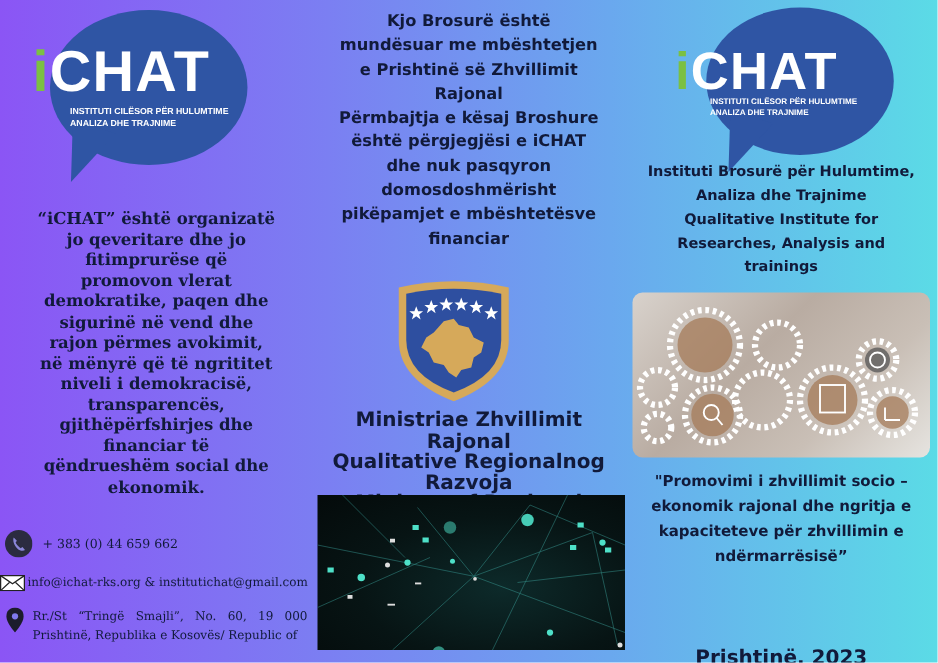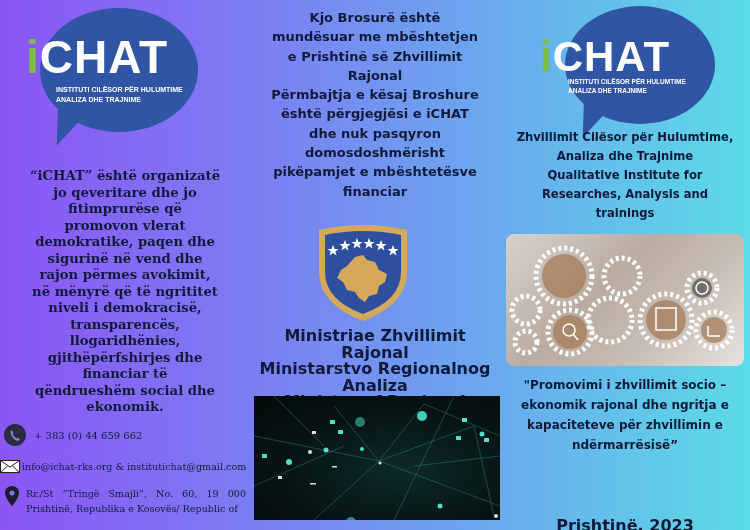--- a/index.html
+++ b/index.html
@@ -36,21 +36,20 @@
   <div>“iCHAT” është organizatë</div>
   <div>jo qeveritare dhe jo</div>
   <div>fitimprurëse që</div>
   <div>promovon vlerat</div>
   <div>demokratike, paqen dhe</div>
   <div>sigurinë në vend dhe</div>
   <div>rajon përmes avokimit,</div>
   <div>në mënyrë që të ngrititet</div>
   <div>niveli i demokracisë,</div>
   <div>transparencës,</div>
-  <div>llogaridhënies,</div>
   <div>gjithëpërfshirjes dhe</div>
   <div>financiar të</div>
   <div>qëndrueshëm social dhe</div>
   <div>ekonomik.</div>
 </div>
 
 <div class="contact" style="top:424px;height:26px;">
   <svg class="abs" style="left:4px;top:0;" width="22" height="22" viewBox="0 0 22 22">
       <circle cx="11" cy="11" r="11" fill="#2b2b40"></circle>
       <path d="M7 6 C6 8 7 12 10 15 C12 17 15 17 16 16 L14 13.5 L12.5 14.5 C11 13.5 9 11.5 8.5 10 L9.5 8.5 Z" fill="#8b86d8"></path>
@@ -98,21 +97,21 @@
     <polygon points="42,14 43.5,18 47.5,18 44.3,20.5 45.5,24.5 42,22 38.5,24.5 39.7,20.5 36.5,18 40.5,18"></polygon>
     <polygon points="54,14 55.5,18 59.5,18 56.3,20.5 57.5,24.5 54,22 50.5,24.5 51.7,20.5 48.5,18 52.5,18"></polygon>
     <polygon points="66,16 67.5,20 71.5,20 68.3,22.5 69.5,26.5 66,24 62.5,26.5 63.7,22.5 60.5,20 64.5,20"></polygon>
     <polygon points="78,21 79.5,25 83.5,25 80.3,27.5 81.5,31.5 78,29 74.5,31.5 75.7,27.5 72.5,25 76.5,25"></polygon>
   </g>
   <path d="M40 33 L48 31 L52 36 L60 38 L64 46 L72 50 L70 58 L64 62 L62 70 L54 72 L50 78 L44 74 L40 68 L32 66 L28 58 L22 54 L26 46 L32 42 Z" fill="#d6a95a"></path>
 </svg>
 
 <div class="abs sans center" style="left:250px;top:328px;width:250px;font-size:16px;line-height:16.5px;color:#111a3a;">
   <div>Ministriae Zhvillimit Rajonal</div>
-  <div>Ministarstvo Regionalnog Analiza</div>
+  <div>Qualitative Regionalnog Razvoja</div>
   <div>Ministry of Regional Development</div>
 </div>
 
 <div class="img-box" style="left:254px;top:396px;width:246px;height:124px;background:radial-gradient(ellipse at 60% 60%,#0d2a2a 0%,#071414 55%,#040a0a 100%);">
   <svg width="246" height="124" viewBox="0 0 246 124">
     <g stroke="#3fa7a0" stroke-width="0.5" fill="none" opacity="0.7">
       <line x1="0" y1="40" x2="125" y2="65"></line>
         <line x1="125" y1="65" x2="246" y2="110"></line>
       <line x1="80" y1="10" x2="125" y2="65"></line>
         <line x1="125" y1="65" x2="170" y2="8"></line>
@@ -159,21 +158,21 @@
   <div class="bubble" style="left:45px;top:6px;width:150px;height:118px;"></div>
   <div class="tail" style="left:56px;top:92px;"></div>
   <div class="logo-word" style="left:20px;top:34px;font-size:42px;"><span class="logo-i">i</span><span>CHAT</span></div>
   <div class="logo-sub" style="left:48px;top:77px;font-size:6.5px;line-height:9px;">
       <div>INSTITUTI CILËSOR PËR HULUMTIME</div>
       <div>ANALIZA DHE TRAJNIME</div>
     </div>
 </div>
 
 <div class="abs sans center" style="left:500px;top:128px;width:250px;font-size:11.6px;line-height:19px;color:#111a3a;">
-  <div>Zhvillimit Cilësor për Hulumtime,</div>
+  <div>Instituti Brosurë për Hulumtime,</div>
   <div>Analiza dhe Trajnime</div>
   <div>Qualitative Institute for</div>
   <div>Researches, Analysis and</div>
   <div>trainings</div>
 </div>
 
 <div class="img-box" style="left:506px;top:234px;width:238px;height:132px;border-radius:8px;background:linear-gradient(135deg,#d8d2cc 0%,#b9aca2 40%,#c9bfb6 70%,#e6e4e0 100%);">
   <svg width="238" height="132" viewBox="0 0 238 132">
     <g fill="none" stroke="#ffffff" stroke-width="5" stroke-dasharray="3 3">
       <circle cx="58" cy="42" r="28"></circle>

